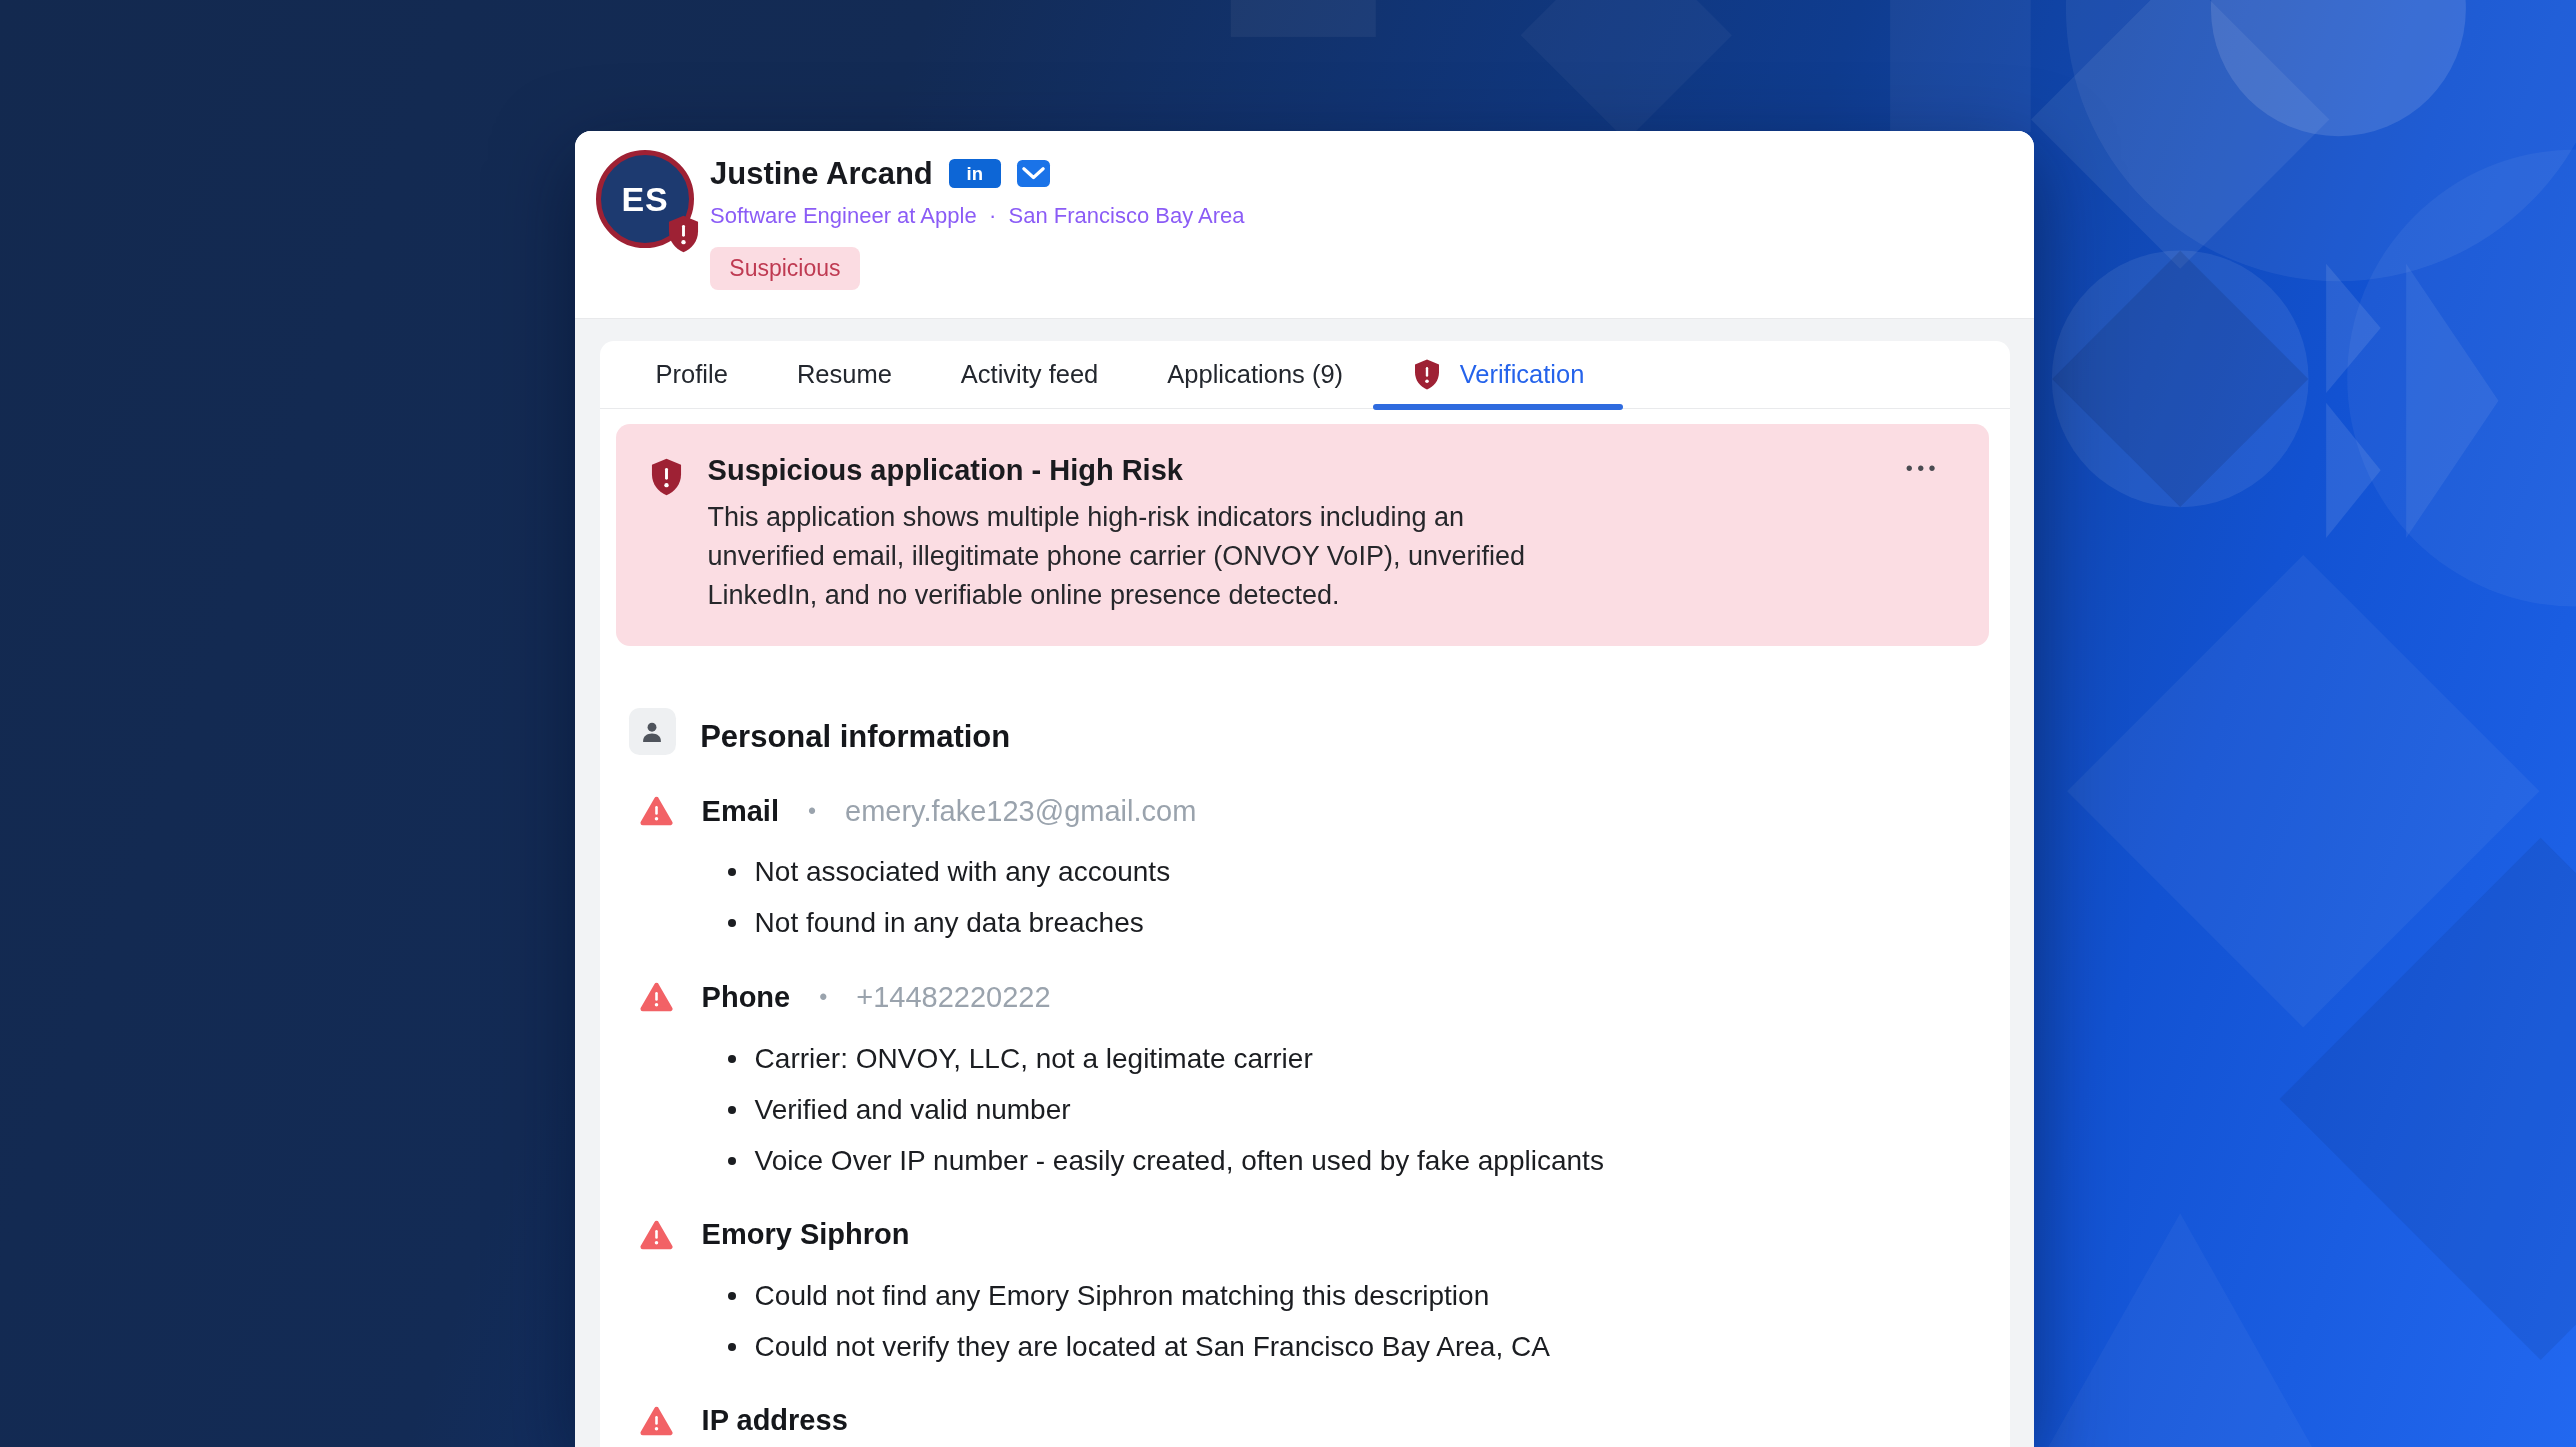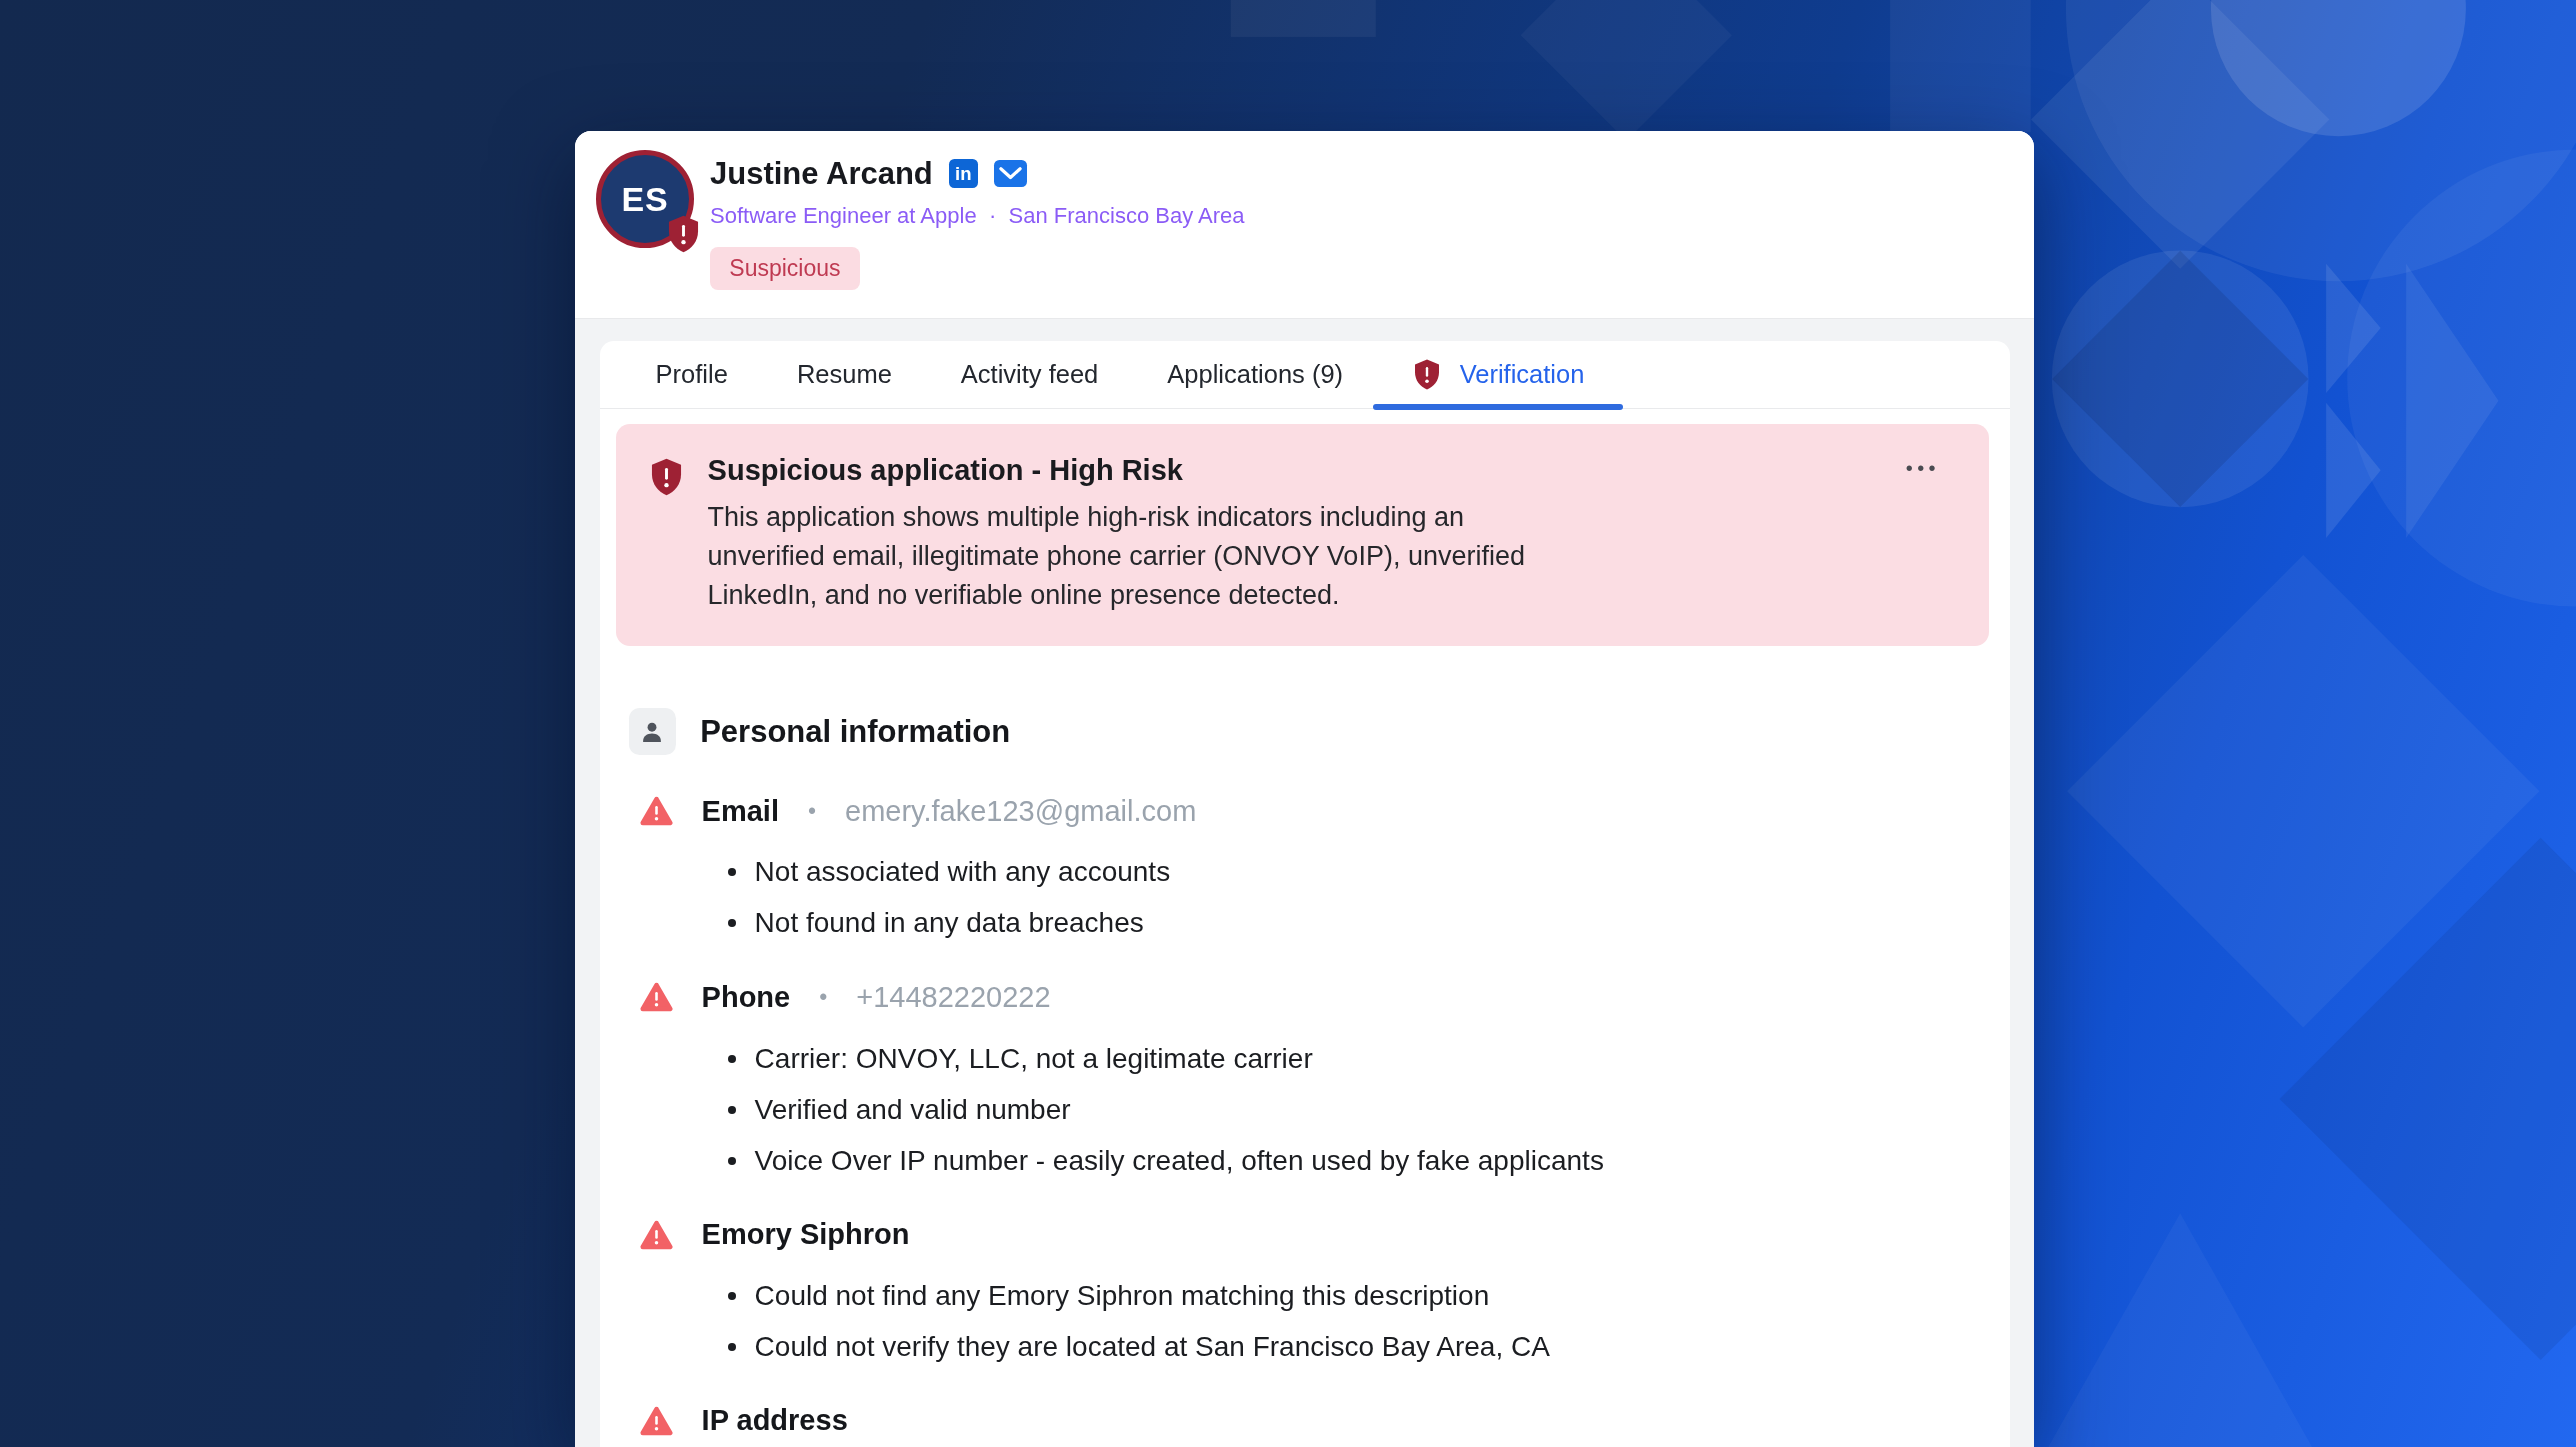--- a/index.html
+++ b/index.html
@@ -27,21 +27,21 @@
     width:98px; height:98px; border-radius:50%;
     border:5.3px solid #9e2134; background:#1d3a70;
     color:#fff; font-size:34px; font-weight:600; letter-spacing:0.9px;
     display:flex; align-items:center; justify-content:center;
   }
   .avatar-badge { position:absolute; right:-8px; bottom:-6.2px; width:37px; height:40px; }
   .header-text { position:absolute; left:135px; top:24.6px; }
   .name-row { display:flex; align-items:center; gap:16px; }
   .name { font-size:31px; font-weight:700; color:#17191e; }
   .li-icon {
-    width:29px; height:29px; border-radius:5.3px; background:#0d66d6;
+    width:52px; height:29px; border-radius:5.3px; background:#0d66d6;
     color:#fff; font-weight:700; font-size:18.5px;
     display:flex; align-items:center; justify-content:center; cursor:pointer;
   }
   .mail-icon { width:33px; height:27px; border-radius:5.3px; background:#1a73e8;
     display:flex; align-items:center; justify-content:center; cursor:pointer; }
   .subtitle { margin-top:11.4px; font-size:22px; color:#8b5cf6; display:flex; align-items:center; gap:12.3px; }
   .status-badge {
     margin-top:17.6px; display:inline-block; font-size:23px; font-weight:500;
     color:#bf3a52; background:#fbdce2; padding:8px 19.3px; border-radius:8px;
   }
@@ -64,21 +64,21 @@
            background:#fbdde3; border-radius:14px; padding:30px 106px 0 32px;
            display:flex; gap:23px; }
   .alert-shield { flex:none; width:37px; height:40px; margin-top:2.6px; }
   .alert-title { font-size:29px; font-weight:700; color:#1a1b1f; }
   .alert-body { margin-top:11.4px; font-size:27px; line-height:39px; color:#26272b; }
   .alert-more { position:absolute; right:49px; top:33px; border:none; background:none;
                 font-size:20px; letter-spacing:4.4px; color:#4a4b51; cursor:pointer;
                 font-family:inherit; }
 
   
-  .section-head { margin:62px 0 0 29px; display:flex; align-items:center; gap:24.6px; }
+  .section-head { margin:62px 0 0 29px; display:flex; align-items:flex-end; gap:24.6px; }
   .section-icon { width:47px; height:47px; border-radius:10.6px; background:#eef0f2;
                   display:flex; align-items:center; justify-content:center; }
   .section-title { font-size:31px; font-weight:700; color:#15171b; }
 
   .info-row { margin:33px 0 0 40px; height:32px; display:flex; align-items:center; gap:29px; }
   .info-row.first { margin-top:40px; }
   .warn-icon { width:33px; height:30px; flex:none; }
   .info-label { font-size:29px; font-weight:700; color:#15171b; }
   .info-sep { font-size:23px; color:#9aa3ad; }
   .info-value { font-size:29px; color:#9aa3ad; }

